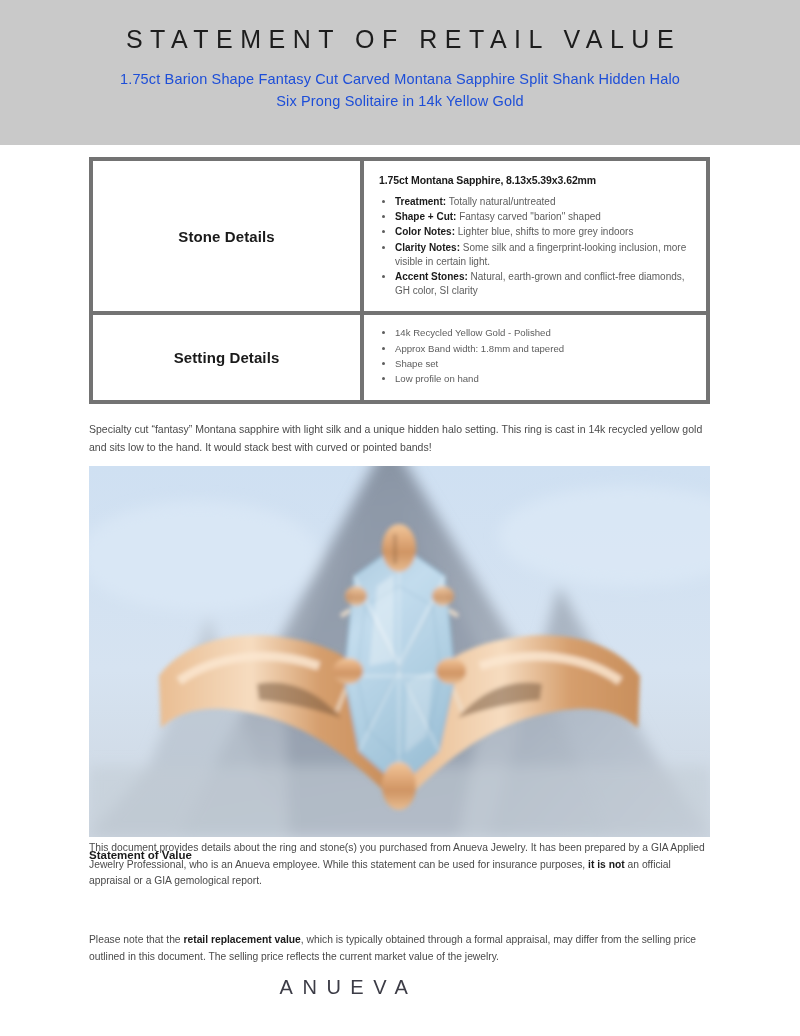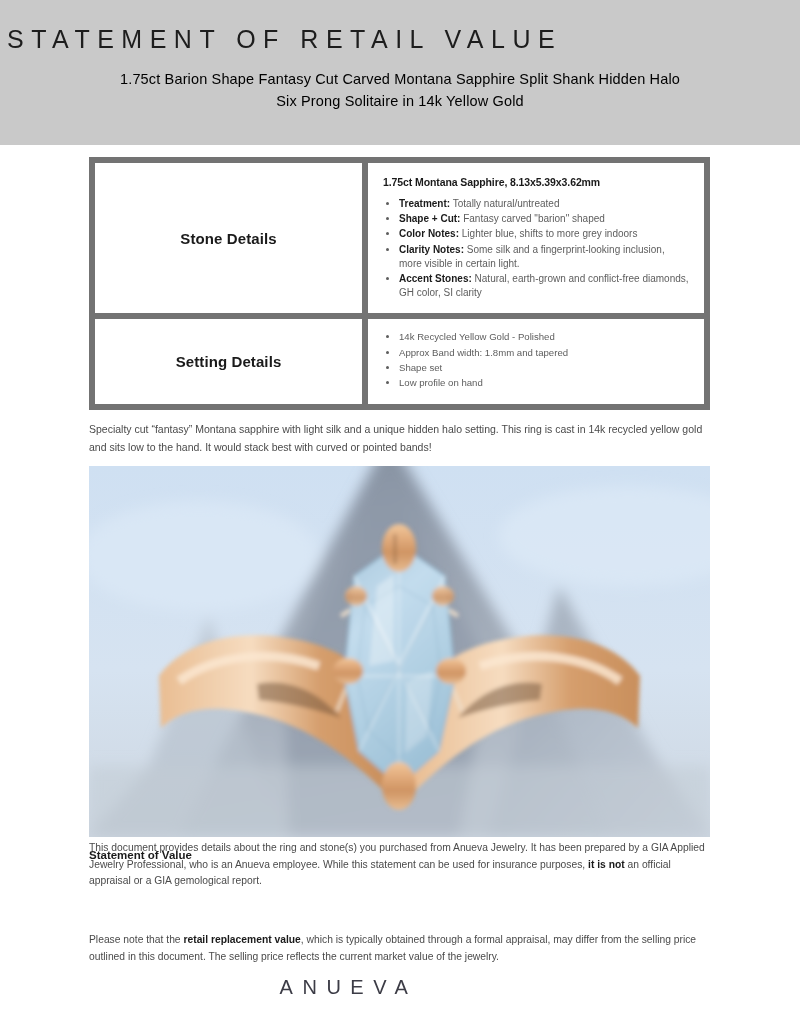--- a/index.html
+++ b/index.html
@@ -21,53 +21,53 @@
     position: absolute;
     left: 0;
     top: 0;
     width: 800px;
     height: 145px;
     background: #c9c9c9;
     box-sizing: border-box;
     padding-top: 26px;
   }
   .doc-title {
-    text-align: left;
+    text-align: center;
     font-size: 25px;
     font-weight: 300;
     letter-spacing: 7.5px;
     color: #1d1d1d;
     line-height: 1.1;
     margin: 0;
     padding-left: 7px;
   }
   .doc-subtitle {
     text-align: center;
     font-size: 14.5px;
     font-weight: 400;
-    color: #000000;
+    color: #1d4ed8;
     line-height: 1.55;
     margin: 14px auto 0;
     width: 580px;
     letter-spacing: 0.15px;
   }
 
   
   .details-table {
     position: absolute;
     left: 89px;
     top: 157px;
     width: 621px;
     border: 1px solid #e6e6e6;
     border-collapse: collapse;
     box-sizing: border-box;
     background: #fff;
   }
   .details-table td {
-    border: 6px solid #737373;
+    border: 4px solid #737373;
     vertical-align: middle;
     padding: 0;
   }
   .row-label {
     width: 267px;
     text-align: center;
     font-size: 15px;
     font-weight: bold;
     color: #1a1a1a;
     letter-spacing: 0.1px;

